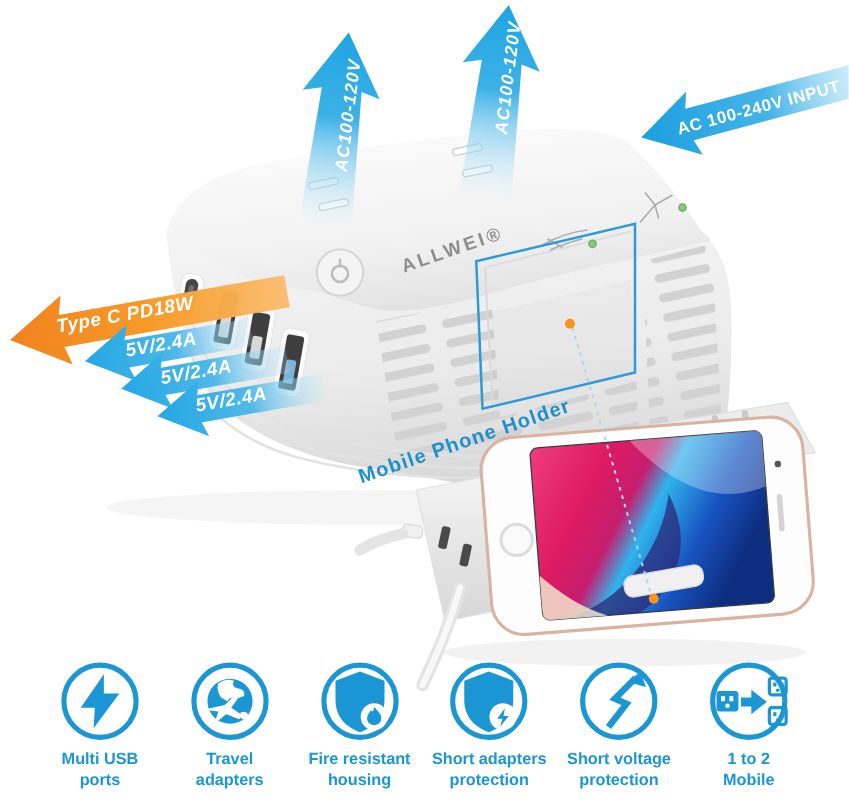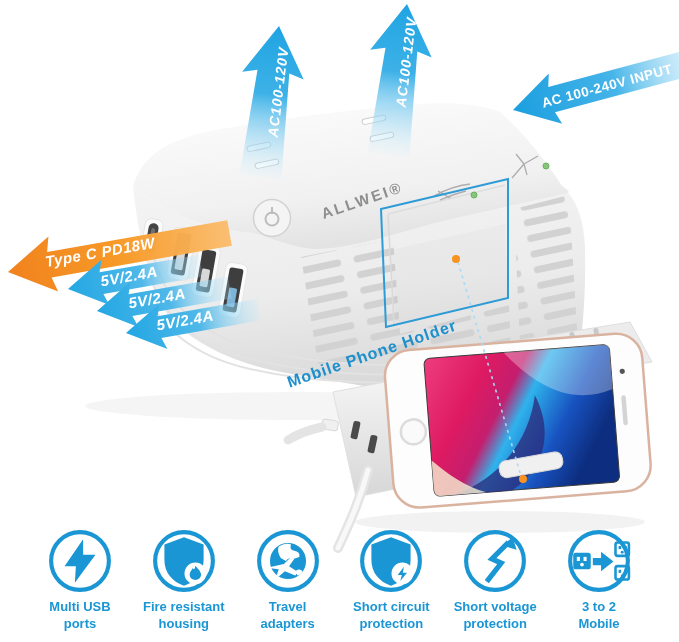--- a/index.html
+++ b/index.html
@@ -247,53 +247,53 @@
       </svg>
       <div class="cap">
         <div>Multi USB</div>
         <div>ports</div>
       </div>
     </div>
 
     <div class="feature">
       <svg viewBox="0 0 64 64">
         <circle cx="32" cy="32" r="28" fill="none" stroke="#1B96D4" stroke-width="4"></circle>
-        <path d="M32 9 L51 16 V31 C51 44 43 52 32 56 C21 52 13 44 13 31 V16 Z" fill="#1B96D4"></path>
-        <circle cx="43" cy="44" r="10.5" fill="#FFF"></circle>
-        <path d="M43 36.5 C46 40 48.5 42 48.5 45.2 C48.5 48.4 46 50.5 43 50.5 C40 50.5 37.5 48.4 37.5 45.2 C37.5 42.8 39.2 41 40.6 38.8 C41 40.4 42.4 40.8 43 36.5 Z" fill="#1B96D4"></path>
-      </svg>
-      <div class="cap">
-        <div>Fire resistant</div>
-        <div>housing</div>
-      </div>
-    </div>
-
-    <div class="feature">
-      <svg viewBox="0 0 64 64">
-        <circle cx="32" cy="32" r="28" fill="none" stroke="#1B96D4" stroke-width="4"></circle>
         <circle cx="32" cy="32" r="17.5" fill="#1B96D4"></circle>
         <path d="M23 18 q6 -4 12 -2 q-2 5 3 6 q6 1 5 6 l-6 2 q-5 -2 -7 2 l-5 -3 q-4 -6 -2 -11 Z" fill="#FFF"></path>
         <path d="M40 41 q4 -2 6 1 q-1 4 -5 4 Z" fill="#FFF"></path>
         <path d="M14 38 l14 -3 7 -7 3 2 -5 7 9 6 -3 3 -10 -4 -6 5 -2 -1 2 -6 -8 -1 Z" fill="#FFF"></path>
       </svg>
       <div class="cap">
         <div>Travel</div>
         <div>adapters</div>
       </div>
     </div>
 
     <div class="feature">
       <svg viewBox="0 0 64 64">
         <circle cx="32" cy="32" r="28" fill="none" stroke="#1B96D4" stroke-width="4"></circle>
         <path d="M32 9 L51 16 V31 C51 44 43 52 32 56 C21 52 13 44 13 31 V16 Z" fill="#1B96D4"></path>
         <circle cx="43" cy="44" r="10.5" fill="#FFF"></circle>
+        <path d="M43 36.5 C46 40 48.5 42 48.5 45.2 C48.5 48.4 46 50.5 43 50.5 C40 50.5 37.5 48.4 37.5 45.2 C37.5 42.8 39.2 41 40.6 38.8 C41 40.4 42.4 40.8 43 36.5 Z" fill="#1B96D4"></path>
+      </svg>
+      <div class="cap">
+        <div>Fire resistant</div>
+        <div>housing</div>
+      </div>
+    </div>
+
+    <div class="feature">
+      <svg viewBox="0 0 64 64">
+        <circle cx="32" cy="32" r="28" fill="none" stroke="#1B96D4" stroke-width="4"></circle>
+        <path d="M32 9 L51 16 V31 C51 44 43 52 32 56 C21 52 13 44 13 31 V16 Z" fill="#1B96D4"></path>
+        <circle cx="43" cy="44" r="10.5" fill="#FFF"></circle>
         <path d="M44.5 37.5 L38.5 45.5 L42.5 45.5 L41 51.5 L47.5 43.5 L43.5 43.5 Z" fill="#1B96D4"></path>
       </svg>
       <div class="cap">
-        <div>Short circuit</div>
+        <div>Short adapters</div>
         <div>protection</div>
       </div>
     </div>
 
     <div class="feature">
       <svg viewBox="0 0 64 64">
         <circle cx="32" cy="32" r="28" fill="none" stroke="#1B96D4" stroke-width="4"></circle>
         <path d="M24 52 L38 34 L29 30 L45 14" stroke="#1B96D4" stroke-width="5" fill="none"></path>
         <path d="M49 9 L53 21 L39 17 Z" fill="#1B96D4"></path>
       </svg>
@@ -314,19 +314,19 @@
         <rect x="48" y="14" width="13" height="13" rx="2" fill="none" stroke="#1B96D4" stroke-width="2.5"></rect>
         <rect x="51" y="17.5" width="2.5" height="3" fill="#1B96D4"></rect>
         <rect x="56.5" y="17.5" width="2.5" height="3" fill="#1B96D4"></rect>
         <circle cx="54.5" cy="23.5" r="1.4" fill="#1B96D4"></circle>
         <rect x="48" y="37" width="13" height="13" rx="2" fill="none" stroke="#1B96D4" stroke-width="2.5"></rect>
         <rect x="51" y="40.5" width="2.5" height="3" fill="#1B96D4"></rect>
         <rect x="56.5" y="40.5" width="2.5" height="3" fill="#1B96D4"></rect>
         <circle cx="54.5" cy="46.5" r="1.4" fill="#1B96D4"></circle>
       </svg>
       <div class="cap">
-        <div>3 to 2</div>
+        <div>1 to 2</div>
         <div>Mobile</div>
       </div>
     </div>
 
   </div>
 </div>
 
 </body></html>

